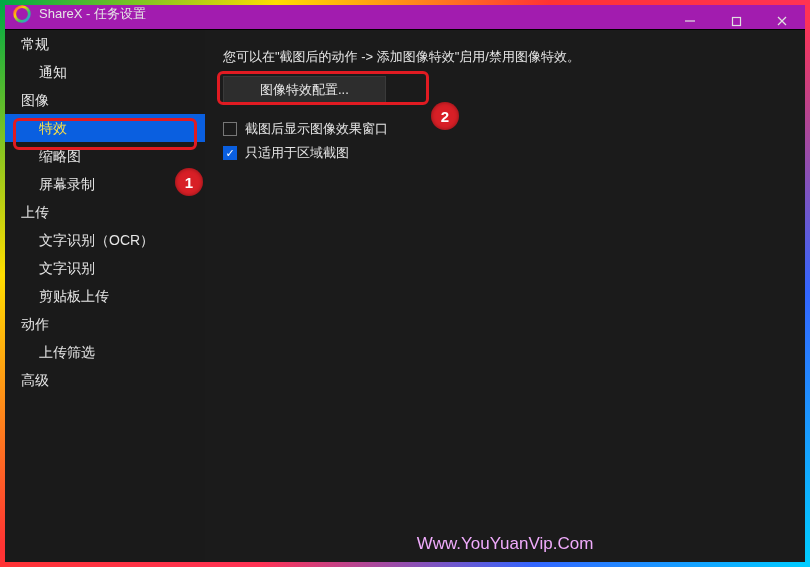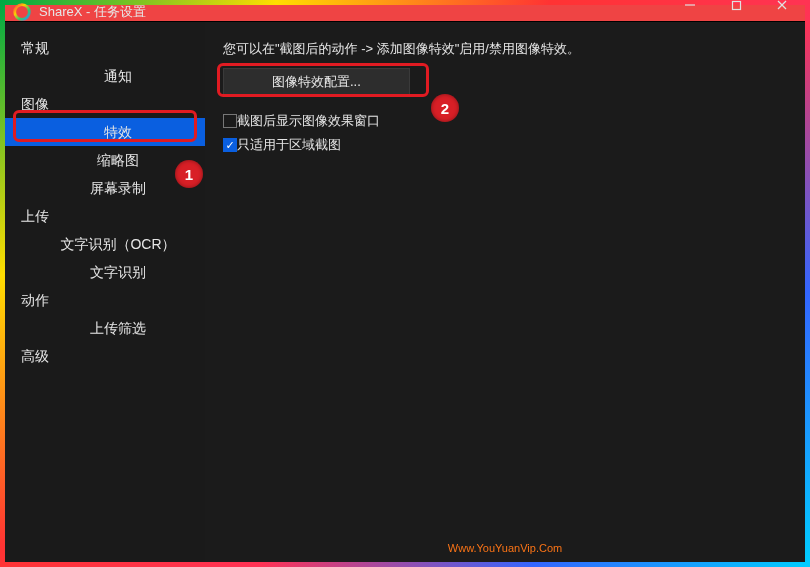--- a/index.html
+++ b/index.html
@@ -17,24 +17,24 @@
     width: 810px;
     height: 567px;
     border: 5px solid;
     border-image: linear-gradient(135deg, #00aa44, #ffdd00 20%, #ff3333 40%, #ff3355 60%, #3366ff 80%, #00ccff) 1;
     border-radius: 8px;
     background: #111;
     display: flex;
     flex-direction: column;
   }
   .titlebar {
-    height: 16px;
-    background: #ef4444;
-    display: flex;
-    align-items: flex-end;
+    height: 24px;
+    background: #a21caf;
+    display: flex;
+    align-items: flex-start;
     color: #e6e6e6;
     user-select: none;
   }
   .titlebar .app-icon {
     width: 18px;
     height: 18px;
     margin: 0 8px 0 8px;
   }
   .titlebar .title-text {
     flex: 0 0 auto;
@@ -54,36 +54,34 @@
     flex: 1 1 auto;
     display: flex;
     background: #1b1b1b;
     border-top: 1px solid #000;
     position: relative;
   }
   .sidebar {
     width: 200px;
     background: #1a1a1a;
     color: #e6e6e6;
-    padding-top: 12px;
     box-sizing: border-box;
   }
   .nav-item {
     padding: 4px 8px 4px 16px;
     font-size: 14px;
     line-height: 20px;
     cursor: default;
   }
   .nav-child {
     padding-left: 34px;
-    text-align: center;
   }
   .nav-item.selected {
     background: #0a5fe0;
-    color: #e5e5e5;
+    color: #fde047;
   }
   .callout-wrap {
     position: relative;
   }
   .callout-box {
     position: absolute;
     border: 3px solid #e11b22;
     border-radius: 6px;
     box-sizing: border-box;
     pointer-events: none;
@@ -112,28 +110,28 @@
   }
   .instruction {
     font-size: 13px;
     margin-bottom: 10px;
   }
   .config-btn {
     display: inline-block;
     background: #2d2d2d;
     border: 1px solid #3a3a3a;
     color: #eaeaea;
-    padding: 4px 48px;
+    padding: 4px 36px;
     font-size: 13px;
     margin-bottom: 10px;
   }
   .checkbox-row {
     display: flex;
     align-items: center;
-    gap: 0;
+    gap: 8px;
     font-size: 13px;
     margin: 6px 0;
   }
   .chk {
     width: 14px;
     height: 14px;
     border: 1px solid #777;
     background: #1b1b1b;
     display: flex;
     align-items: center;
@@ -148,22 +146,22 @@
     content: "✓";
     color: #fff;
     font-size: 11px;
     line-height: 1;
   }
   .watermark {
     position: absolute;
     left: 0; right: 0;
     bottom: 8px;
     text-align: center;
-    color: #f97316;
-    font-size: 11px;
+    color: #f0abfc;
+    font-size: 17px;
   }
 </style>
 </head>
 <body>
 
 <div class="outer-border">
 
   <div class="titlebar">
     <span class="app-icon">
       <svg viewBox="0 0 32 32" width="18" height="18">
@@ -203,20 +201,21 @@
     <div class="sidebar callout-wrap">
       <div class="nav-item"><span>常规</span></div>
       <div class="nav-item nav-child"><span>通知</span></div>
       <div class="nav-item"><span>图像</span></div>
       <div class="nav-item nav-child selected"><span>特效</span></div>
       <div class="nav-item nav-child"><span>缩略图</span></div>
       <div class="nav-item nav-child"><span>屏幕录制</span></div>
       <div class="nav-item"><span>上传</span></div>
       <div class="nav-item nav-child"><span>文字识别（OCR）</span></div>
       <div class="nav-item nav-child"><span>文字识别</span></div>
+      <div class="nav-item nav-child"><span>剪贴板上传</span></div>
       <div class="nav-item"><span>动作</span></div>
       <div class="nav-item nav-child"><span>上传筛选</span></div>
       <div class="nav-item"><span>高级</span></div>
 
       <div class="callout-box" style="left:8px; top:88px; width:184px; height:32px;"></div>
       <div class="callout-badge" style="left:170px; top:138px;">
           <span>1</span>
         </div>
     </div>
 

